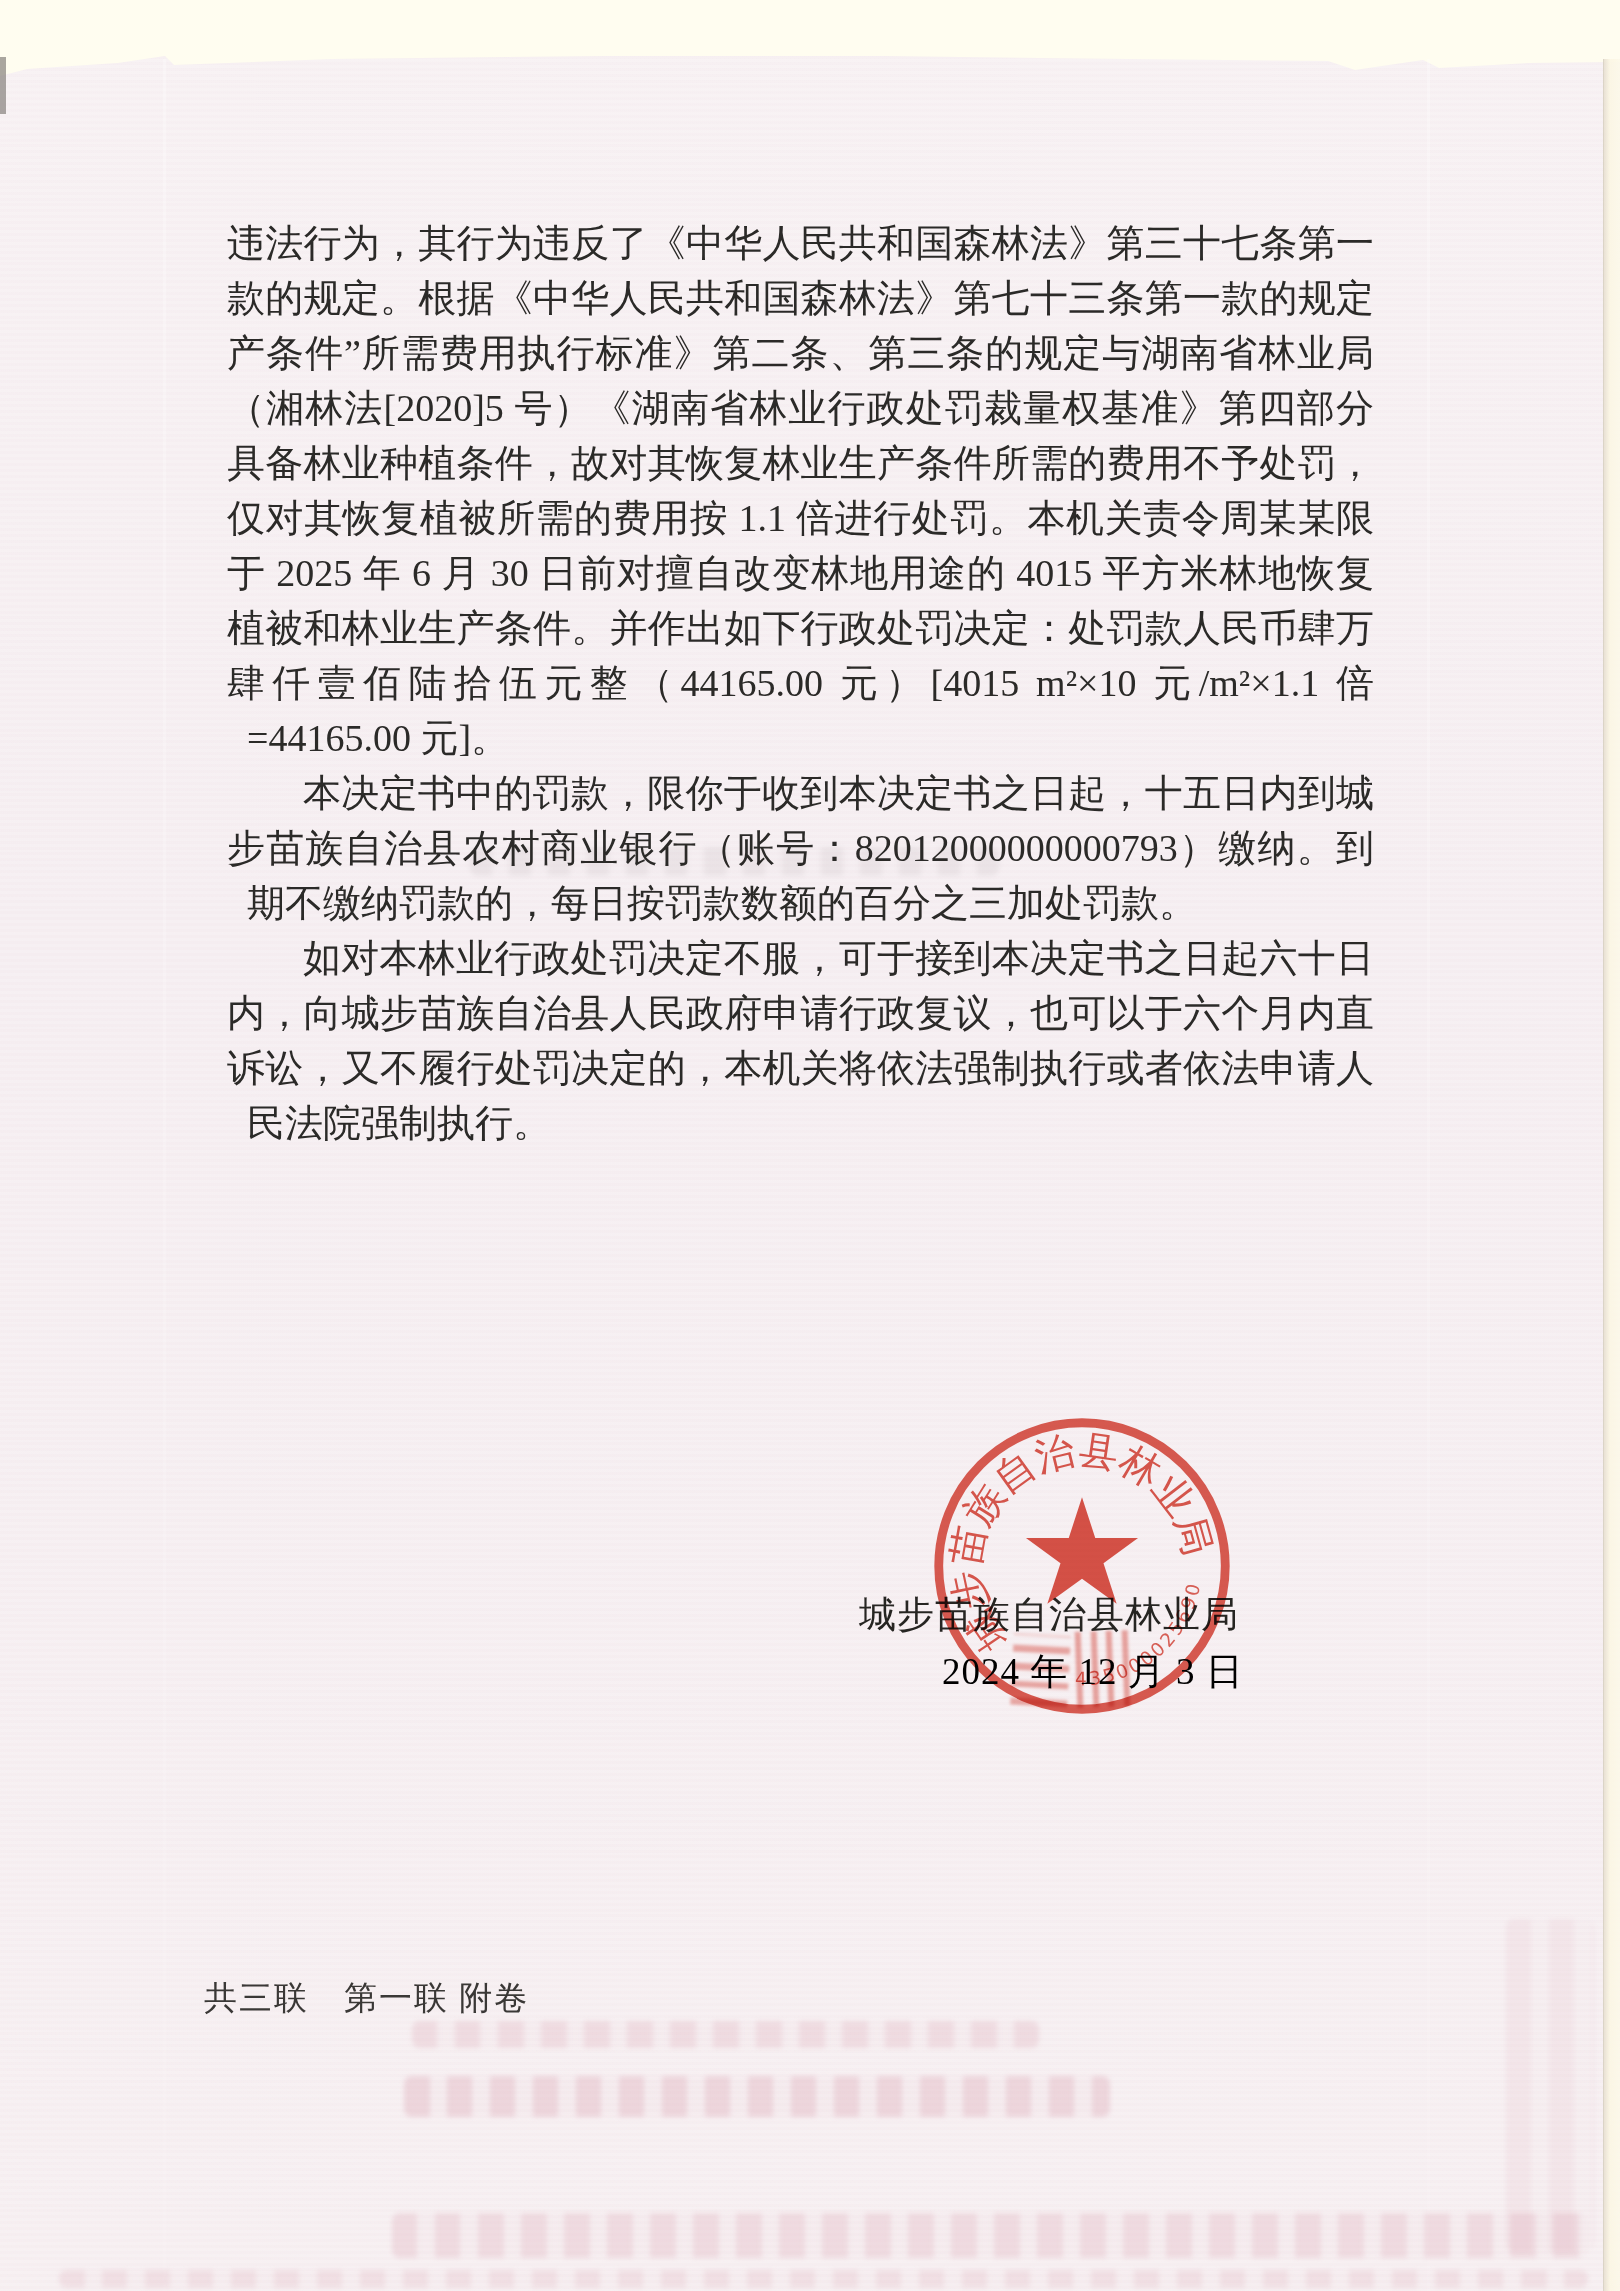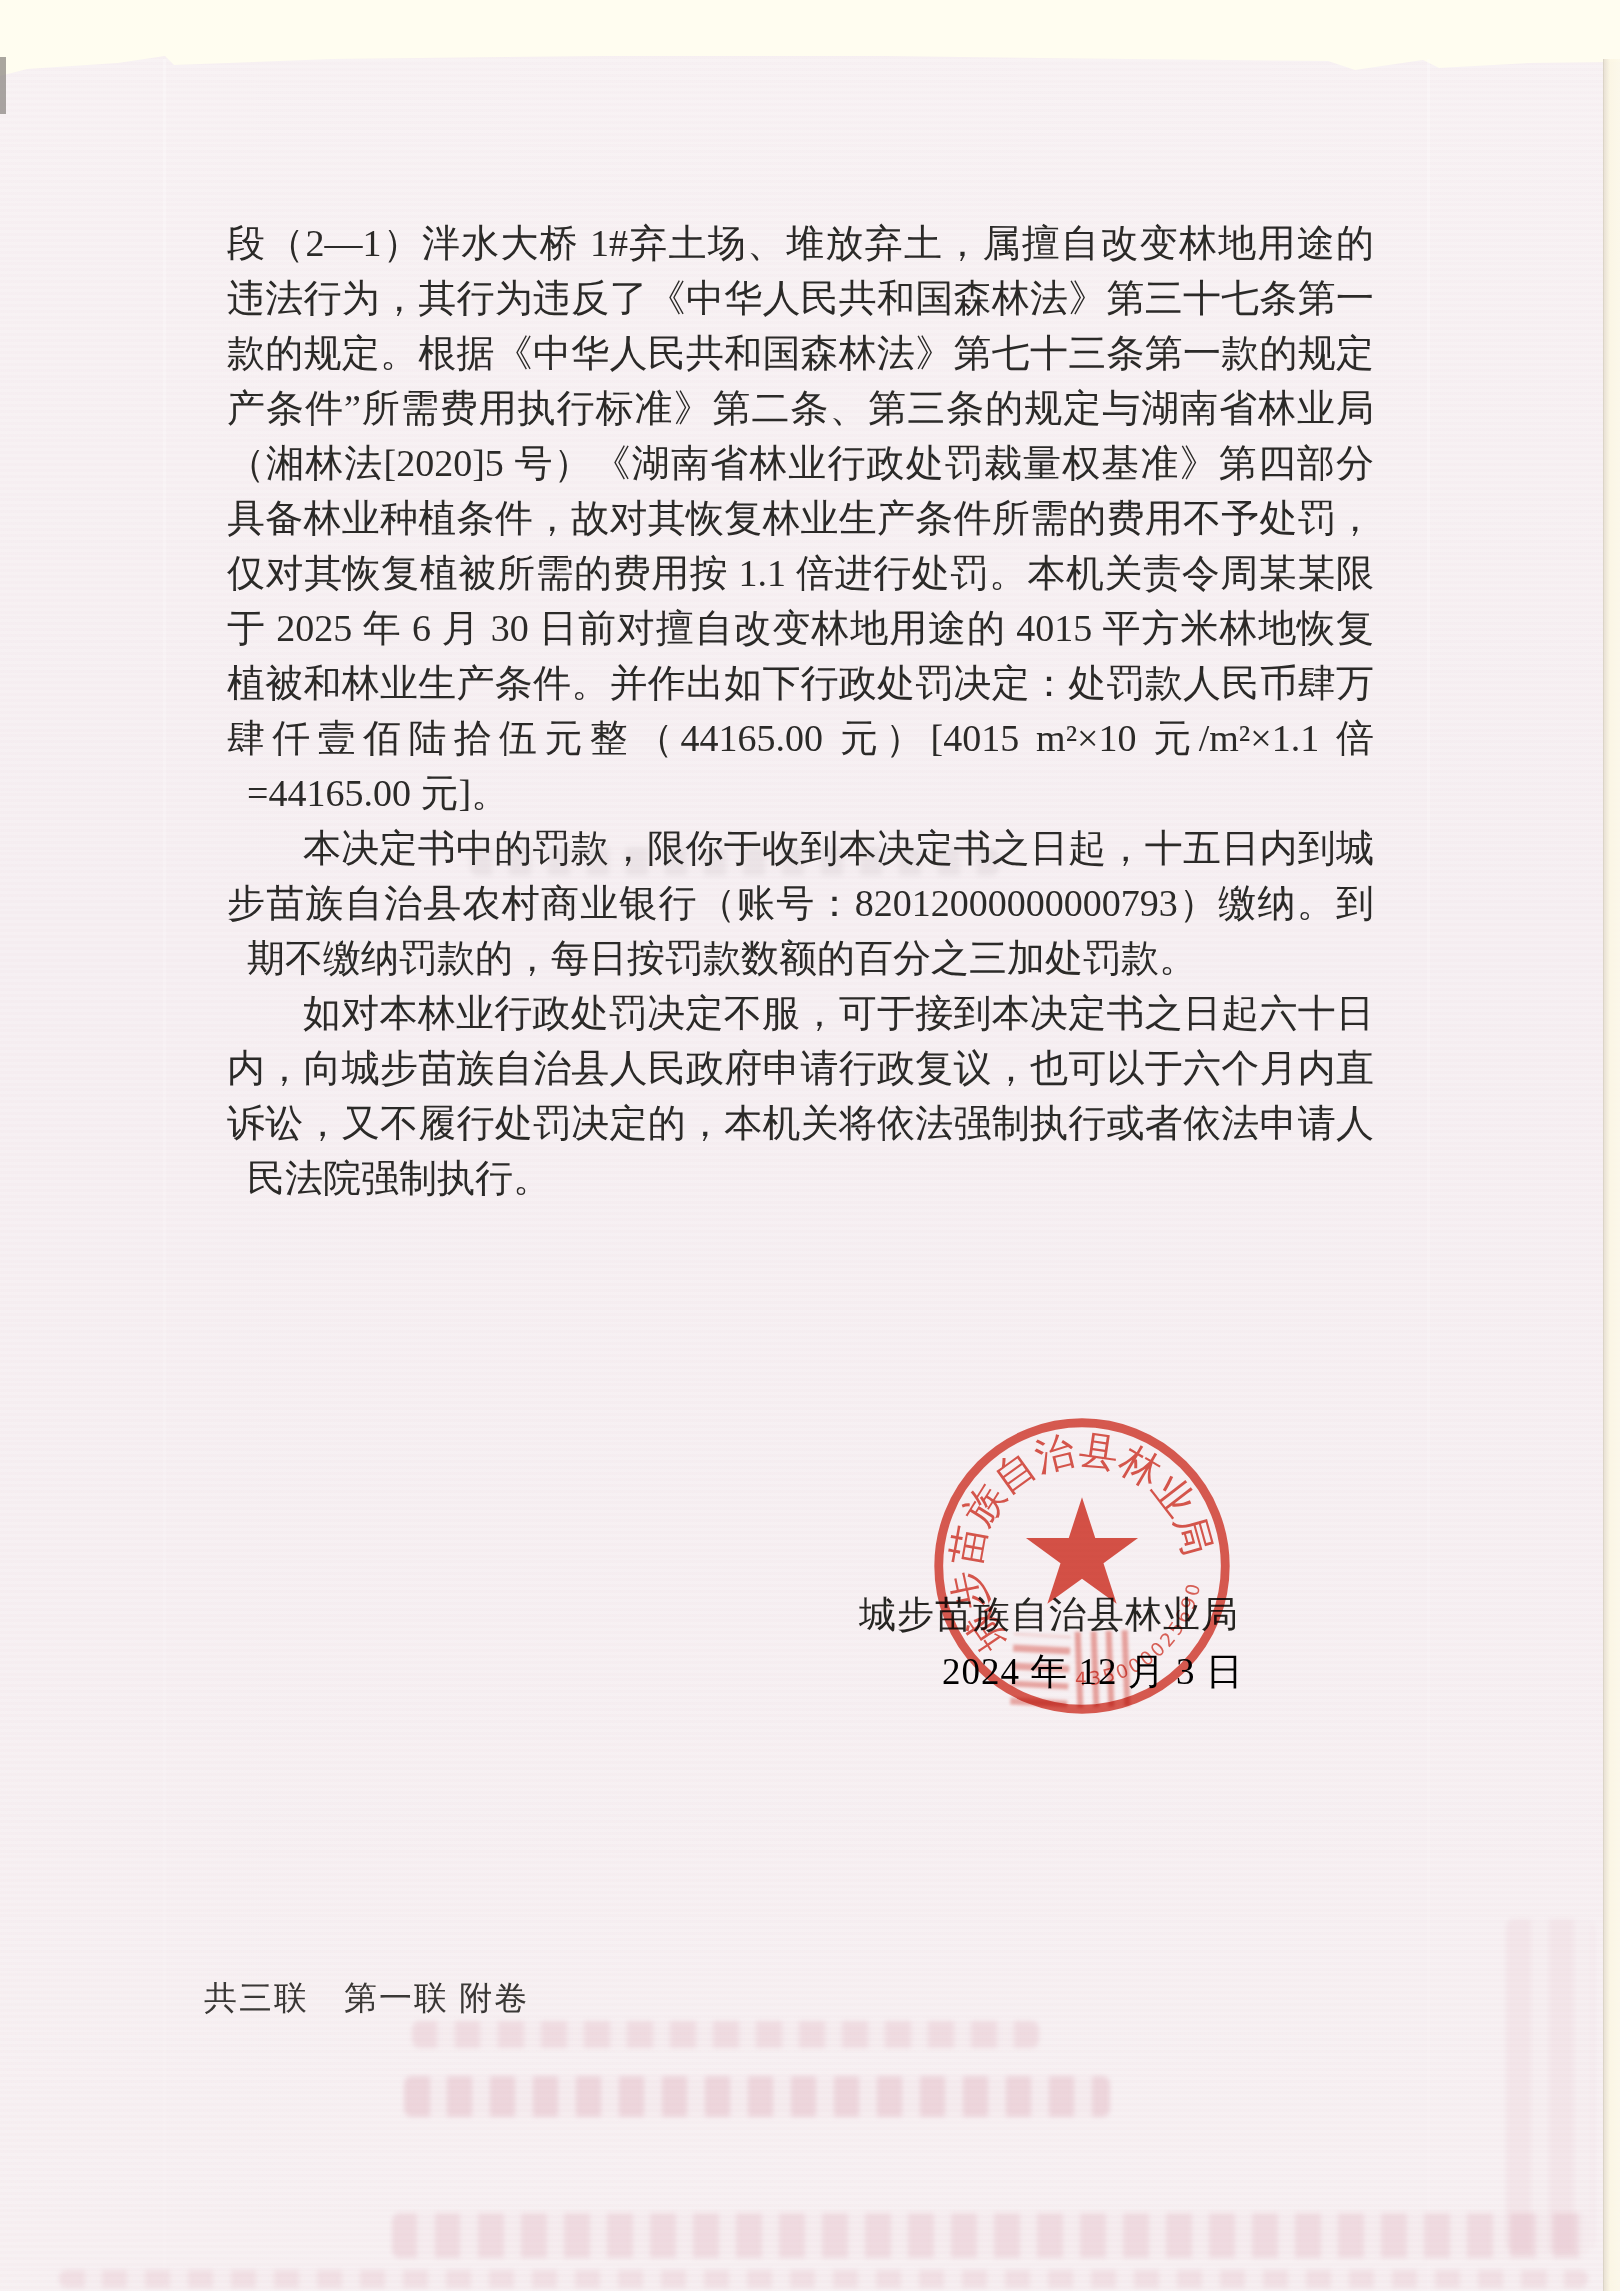--- a/index.html
+++ b/index.html
@@ -65,21 +65,20 @@
 <div class="fold-line" style="left:1427px;"></div>
 
 <div class="smudge gray" style="left:470px;top:847px;width:529px;height:29px;opacity:.14;"></div>
 <div class="smudge pink" style="left:412px;top:2021px;width:627px;height:27.4px;opacity:.30;"></div>
 <div class="smudge pink" style="left:404px;top:2076px;width:706px;height:41px;opacity:.40;"></div>
 <div class="smudge pink" style="left:392px;top:2213px;width:1196px;height:45px;opacity:.32;"></div>
 <div class="smudge pink" style="left:59px;top:2270px;width:1529px;height:17.6px;opacity:.25;"></div>
 <div class="smudge pink" style="left:1506px;top:1919px;width:88px;height:333px;opacity:.16;"></div>
 
 <div class="body-text">
-  <div class="line">段（2—1）泮水大桥 1#弃土场、堆放弃土，属擅自改变林地用途的</div>
   <div class="line">违法行为，其行为违反了《中华人民共和国森林法》第三十七条第一</div>
   <div class="line">款的规定。根据《中华人民共和国森林法》第七十三条第一款的规定</div>
   <div class="line">产条件”所需费用执行标准》第二条、第三条的规定与湖南省林业局</div>
   <div class="line">（湘林法[2020]5 号）《湖南省林业行政处罚裁量权基准》第四部分</div>
   <div class="line">具备林业种植条件，故对其恢复林业生产条件所需的费用不予处罚，</div>
   <div class="line">仅对其恢复植被所需的费用按 1.1 倍进行处罚。本机关责令周某某限</div>
   <div class="line">于 2025 年 6 月 30 日前对擅自改变林地用途的 4015 平方米林地恢复</div>
   <div class="line">植被和林业生产条件。并作出如下行政处罚决定：处罚款人民币肆万</div>
   <div class="line">肆仟壹佰陆拾伍元整（44165.00 元）[4015 m²×10 元/m²×1.1 倍</div>
   <div class="line short">=44165.00 元]。</div>

